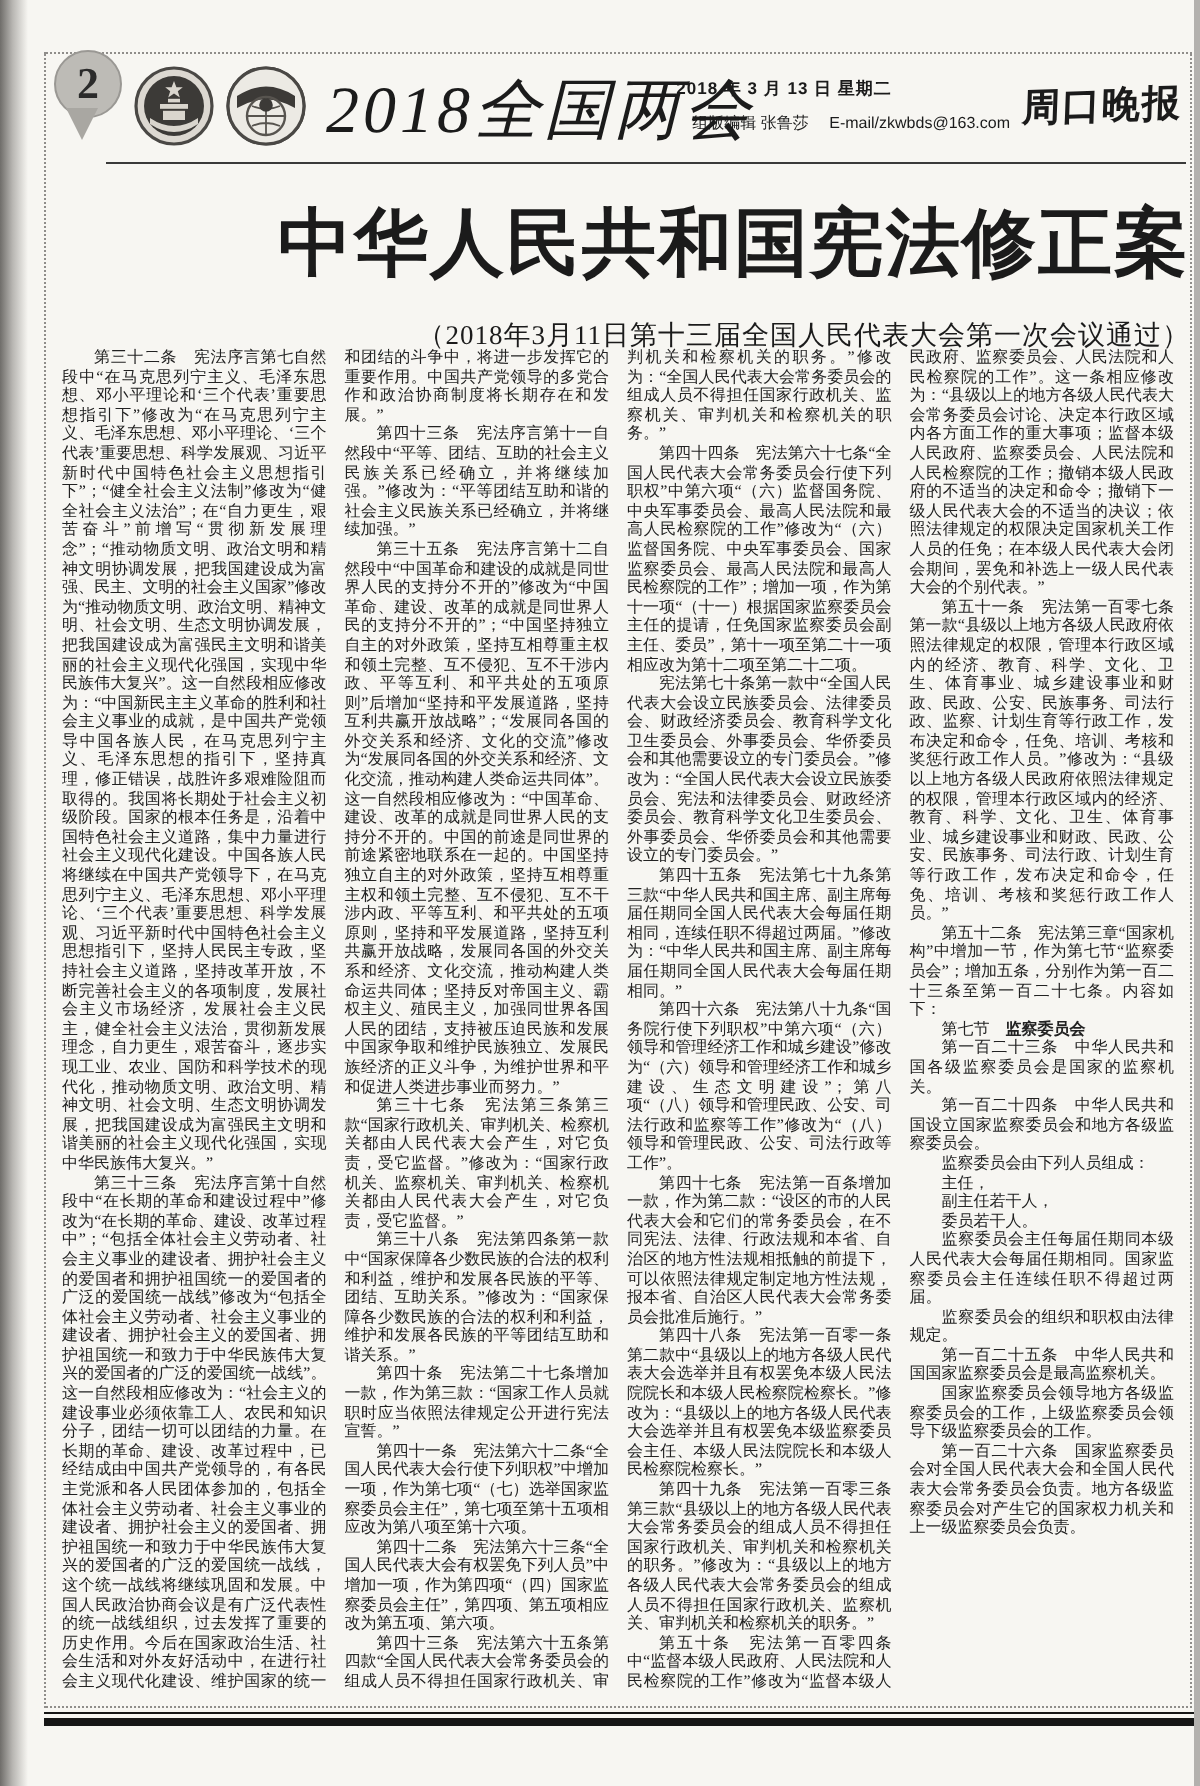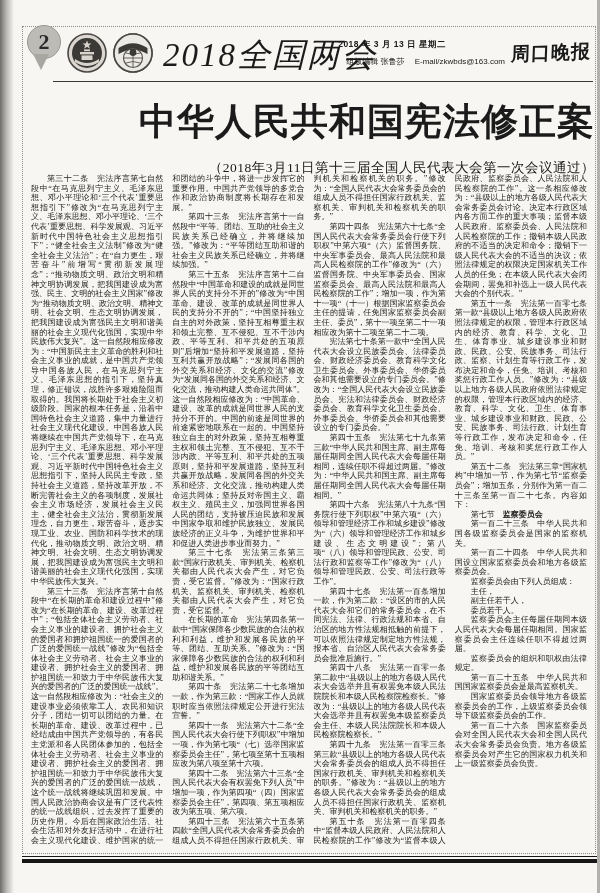--- a/index.html
+++ b/index.html
@@ -100,21 +100,21 @@
       <div class="headline">中华人民共和国宪法修正案</div>
       <div class="headline-sub">（2018年3月11日第十三届全国人民代表大会第一次会议通过）</div>
     </div>
 
     <div class="article-body">
         <p class="para"><b>第三十二条</b>　宪法序言第七自然段中“在马克思列宁主义、毛泽东思想、邓小平理论和‘三个代表’重要思想指引下”修改为“在马克思列宁主义、毛泽东思想、邓小平理论、‘三个代表’重要思想、科学发展观、习近平新时代中国特色社会主义思想指引下”；“健全社会主义法制”修改为“健全社会主义法治”；在“自力更生，艰苦奋斗”前增写“贯彻新发展理念”；“推动物质文明、政治文明和精神文明协调发展，把我国建设成为富强、民主、文明的社会主义国家”修改为“推动物质文明、政治文明、精神文明、社会文明、生态文明协调发展，把我国建设成为富强民主文明和谐美丽的社会主义现代化强国，实现中华民族伟大复兴”。这一自然段相应修改为：“中国新民主主义革命的胜利和社会主义事业的成就，是中国共产党领导中国各族人民，在马克思列宁主义、毛泽东思想的指引下，坚持真理，修正错误，战胜许多艰难险阻而取得的。我国将长期处于社会主义初级阶段。国家的根本任务是，沿着中国特色社会主义道路，集中力量进行社会主义现代化建设。中国各族人民将继续在中国共产党领导下，在马克思列宁主义、毛泽东思想、邓小平理论、‘三个代表’重要思想、科学发展观、习近平新时代中国特色社会主义思想指引下，坚持人民民主专政，坚持社会主义道路，坚持改革开放，不断完善社会主义的各项制度，发展社会主义市场经济，发展社会主义民主，健全社会主义法治，贯彻新发展理念，自力更生，艰苦奋斗，逐步实现工业、农业、国防和科学技术的现代化，推动物质文明、政治文明、精神文明、社会文明、生态文明协调发展，把我国建设成为富强民主文明和谐美丽的社会主义现代化强国，实现中华民族伟大复兴。”</p>
         <p class="para"><b>第三十三条</b>　宪法序言第十自然段中“在长期的革命和建设过程中”修改为“在长期的革命、建设、改革过程中”；“包括全体社会主义劳动者、社会主义事业的建设者、拥护社会主义的爱国者和拥护祖国统一的爱国者的广泛的爱国统一战线”修改为“包括全体社会主义劳动者、社会主义事业的建设者、拥护社会主义的爱国者、拥护祖国统一和致力于中华民族伟大复兴的爱国者的广泛的爱国统一战线”。这一自然段相应修改为：“社会主义的建设事业必须依靠工人、农民和知识分子，团结一切可以团结的力量。在长期的革命、建设、改革过程中，已经结成由中国共产党领导的，有各民主党派和各人民团体参加的，包括全体社会主义劳动者、社会主义事业的建设者、拥护社会主义的爱国者、拥护祖国统一和致力于中华民族伟大复兴的爱国者的广泛的爱国统一战线，这个统一战线将继续巩固和发展。中国人民政治协商会议是有广泛代表性的统一战线组织，过去发挥了重要的历史作用。今后在国家政治生活、社会生活和对外友好活动中，在进行社会主义现代化建设、维护国家的统一和团结的斗争中，将进一步发挥它的重要作用。中国共产党领导的多党合作和政治协商制度将长期存在和发展。”</p>
         <p class="para"><b>第四十三条</b>　宪法序言第十一自然段中“平等、团结、互助的社会主义民族关系已经确立，并将继续加强。”修改为：“平等团结互助和谐的社会主义民族关系已经确立，并将继续加强。”</p>
         <p class="para"><b>第三十五条</b>　宪法序言第十二自然段中“中国革命和建设的成就是同世界人民的支持分不开的”修改为“中国革命、建设、改革的成就是同世界人民的支持分不开的”；“中国坚持独立自主的对外政策，坚持互相尊重主权和领土完整、互不侵犯、互不干涉内政、平等互利、和平共处的五项原则”后增加“坚持和平发展道路，坚持互利共赢开放战略”；“发展同各国的外交关系和经济、文化的交流”修改为“发展同各国的外交关系和经济、文化交流，推动构建人类命运共同体”。这一自然段相应修改为：“中国革命、建设、改革的成就是同世界人民的支持分不开的。中国的前途是同世界的前途紧密地联系在一起的。中国坚持独立自主的对外政策，坚持互相尊重主权和领土完整、互不侵犯、互不干涉内政、平等互利、和平共处的五项原则，坚持和平发展道路，坚持互利共赢开放战略，发展同各国的外交关系和经济、文化交流，推动构建人类命运共同体；坚持反对帝国主义、霸权主义、殖民主义，加强同世界各国人民的团结，支持被压迫民族和发展中国家争取和维护民族独立、发展民族经济的正义斗争，为维护世界和平和促进人类进步事业而努力。”</p>
         <p class="para"><b>第三十七条</b>　宪法第三条第三款“国家行政机关、审判机关、检察机关都由人民代表大会产生，对它负责，受它监督。”修改为：“国家行政机关、监察机关、审判机关、检察机关都由人民代表大会产生，对它负责，受它监督。”</p>
-        <p class="para"><b>在长期的革命</b>　宪法第四条第一款中“国家保障各少数民族的合法的权利和利益，维护和发展各民族的平等、团结、互助关系。”修改为：“国家保障各少数民族的合法的权利和利益，维护和发展各民族的平等团结互助和谐关系。”</p>
+        <p class="para"><b>第三十八条</b>　宪法第四条第一款中“国家保障各少数民族的合法的权利和利益，维护和发展各民族的平等、团结、互助关系。”修改为：“国家保障各少数民族的合法的权利和利益，维护和发展各民族的平等团结互助和谐关系。”</p>
         <p class="para"><b>第四十条</b>　宪法第二十七条增加一款，作为第三款：“国家工作人员就职时应当依照法律规定公开进行宪法宣誓。”</p>
         <p class="para"><b>第四十一条</b>　宪法第六十二条“全国人民代表大会行使下列职权”中增加一项，作为第七项“（七）选举国家监察委员会主任”，第七项至第十五项相应改为第八项至第十六项。</p>
         <p class="para"><b>第四十二条</b>　宪法第六十三条“全国人民代表大会有权罢免下列人员”中增加一项，作为第四项“（四）国家监察委员会主任”，第四项、第五项相应改为第五项、第六项。</p>
         <p class="para"><b>第四十三条</b>　宪法第六十五条第四款“全国人民代表大会常务委员会的组成人员不得担任国家行政机关、审判机关和检察机关的职务。”修改为：“全国人民代表大会常务委员会的组成人员不得担任国家行政机关、监察机关、审判机关和检察机关的职务。”</p>
         <p class="para"><b>第四十四条</b>　宪法第六十七条“全国人民代表大会常务委员会行使下列职权”中第六项“（六）监督国务院、中央军事委员会、最高人民法院和最高人民检察院的工作”修改为“（六）监督国务院、中央军事委员会、国家监察委员会、最高人民法院和最高人民检察院的工作”；增加一项，作为第十一项“（十一）根据国家监察委员会主任的提请，任免国家监察委员会副主任、委员”，第十一项至第二十一项相应改为第十二项至第二十二项。</p>
         <p class="para">宪法第七十条第一款中“全国人民代表大会设立民族委员会、法律委员会、财政经济委员会、教育科学文化卫生委员会、外事委员会、华侨委员会和其他需要设立的专门委员会。”修改为：“全国人民代表大会设立民族委员会、宪法和法律委员会、财政经济委员会、教育科学文化卫生委员会、外事委员会、华侨委员会和其他需要设立的专门委员会。”</p>
         <p class="para"><b>第四十五条</b>　宪法第七十九条第三款“中华人民共和国主席、副主席每届任期同全国人民代表大会每届任期相同，连续任职不得超过两届。”修改为：“中华人民共和国主席、副主席每届任期同全国人民代表大会每届任期相同。”</p>
         <p class="para"><b>第四十六条</b>　宪法第八十九条“国务院行使下列职权”中第六项“（六）领导和管理经济工作和城乡建设”修改为“（六）领导和管理经济工作和城乡建设、生态文明建设”；第八项“（八）领导和管理民政、公安、司法行政和监察等工作”修改为“（八）领导和管理民政、公安、司法行政等工作”。</p>
         <p class="para"><b>第四十七条</b>　宪法第一百条增加一款，作为第二款：“设区的市的人民代表大会和它们的常务委员会，在不同宪法、法律、行政法规和本省、自治区的地方性法规相抵触的前提下，可以依照法律规定制定地方性法规，报本省、自治区人民代表大会常务委员会批准后施行。”</p>
         <p class="para"><b>第四十八条</b>　宪法第一百零一条第二款中“县级以上的地方各级人民代表大会选举并且有权罢免本级人民法院院长和本级人民检察院检察长。”修改为：“县级以上的地方各级人民代表大会选举并且有权罢免本级监察委员会主任、本级人民法院院长和本级人民检察院检察长。”</p>

